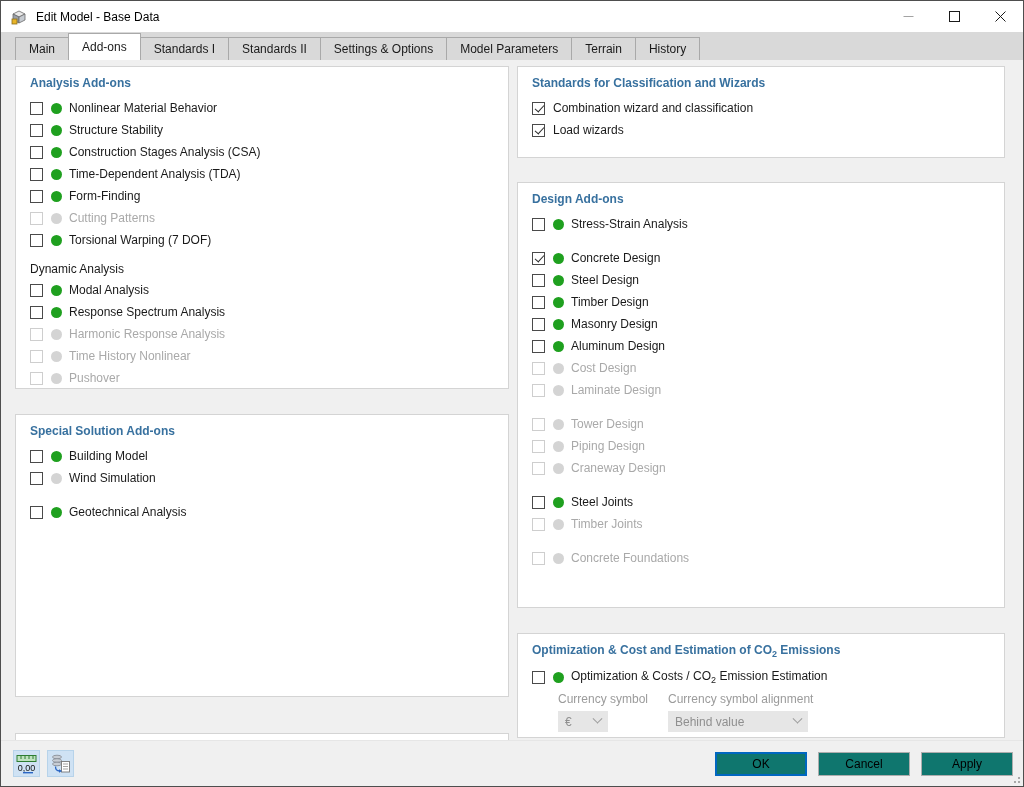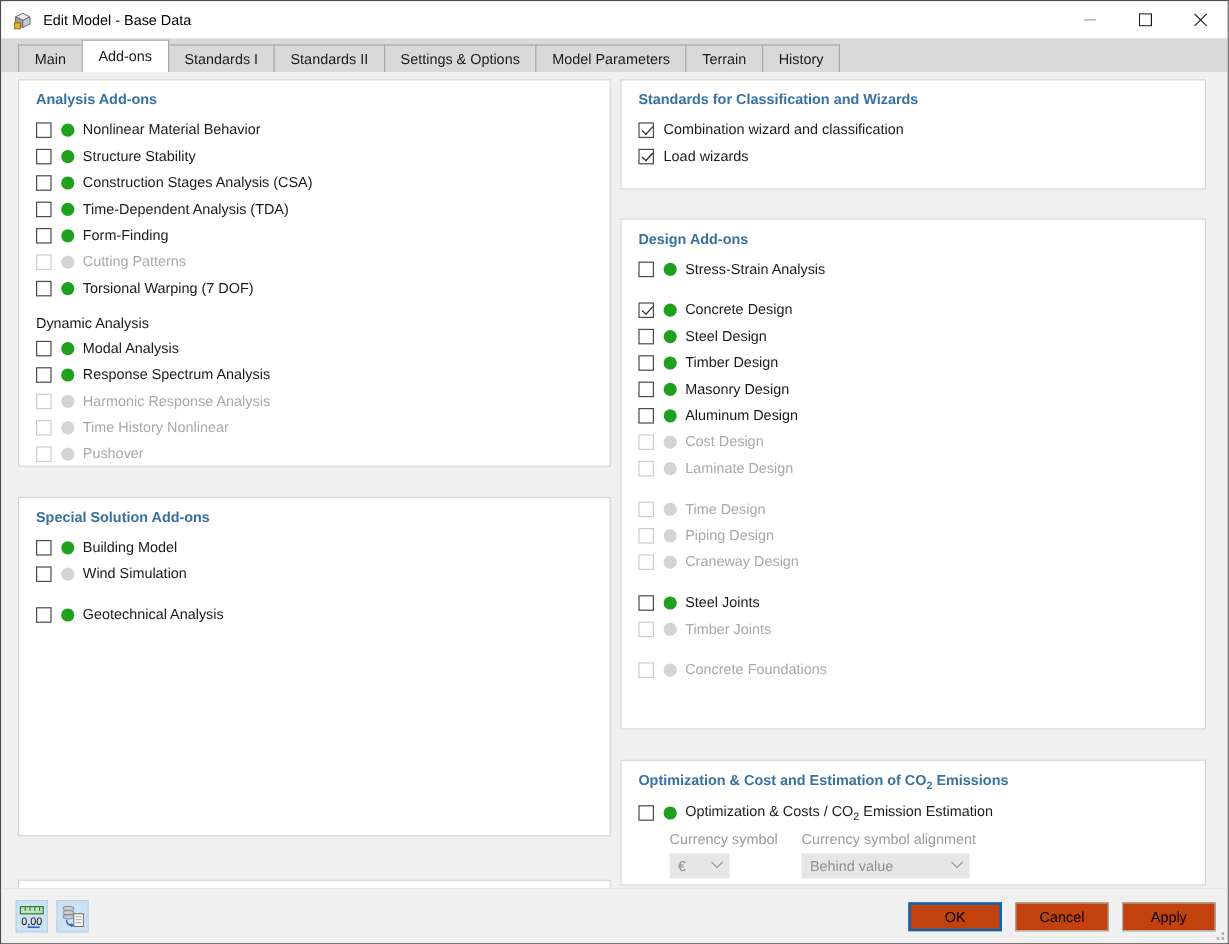--- a/index.html
+++ b/index.html
@@ -66,21 +66,21 @@
     background:#e6e6e6; color:#8f8f8f; height:21px;
     display:flex; align-items:center; justify-content:space-between; padding:0 7px;
   }
   .select.sym { width:50px; }
   .select.align { width:140px; }
   .chev { width:7px; height:7px; border-right:1.4px solid #9b9b9b; border-bottom:1.4px solid #9b9b9b; transform:rotate(45deg) translate(-2px,-2px); flex:none; }
   
   .bottombar { height:46px; flex:none; display:flex; align-items:center; padding:0 10px 0 12px; background:#f0f0f0; border-top:1px solid #e6e6e6; position:relative; }
   .icon-btn { width:27px; height:27px; background:#cfe2f4; border:1px solid #b7d3ea; margin-right:7px; display:flex; align-items:center; justify-content:center; }
   .btn {
-    width:78px; height:24px; background:#c2410c; border:1px solid #adadad;
+    width:92px; height:24px; background:#0f766e; border:1px solid #adadad;
     display:flex; align-items:center; justify-content:center; font-size:12px; color:#000;
   }
   .btn.ok { border:2px solid #0067c0; margin-left:auto; }
   .btn + .btn { margin-left:11px; }
   .grip { position:absolute; right:2px; bottom:2px; }
 </style>
 </head>
 <body>
 
 <div class="dialog">
@@ -301,21 +301,21 @@
             <span class="lbl">Cost Design</span>
         </div>
         <div class="row disabled">
           <span class="cb"></span>
             <span class="dot none"></span>
             <span class="lbl">Laminate Design</span>
         </div>
         <div class="row disabled gap-before">
           <span class="cb"></span>
             <span class="dot none"></span>
-            <span class="lbl">Time Design</span>
+            <span class="lbl">Tower Design</span>
         </div>
         <div class="row disabled">
           <span class="cb"></span>
             <span class="dot none"></span>
             <span class="lbl">Piping Design</span>
         </div>
         <div class="row disabled">
           <span class="cb"></span>
             <span class="dot none"></span>
             <span class="lbl">Craneway Design</span>

